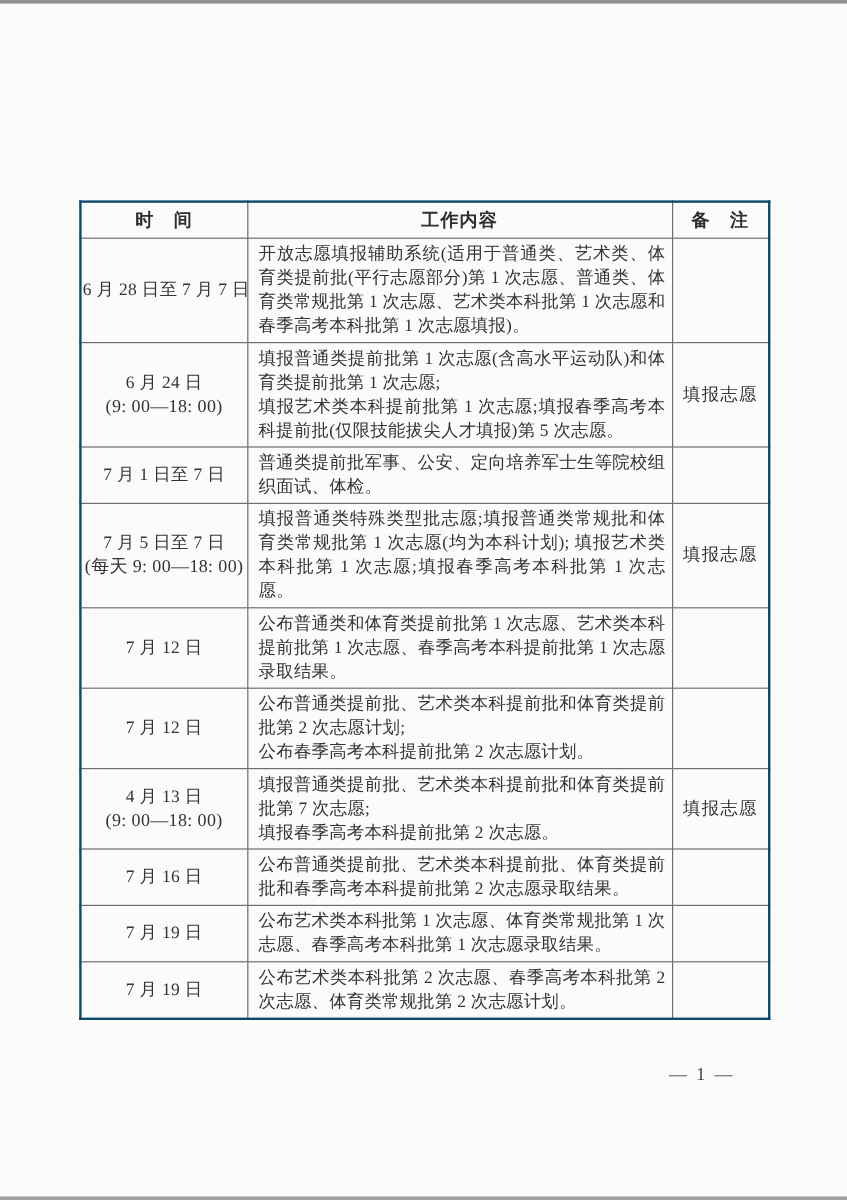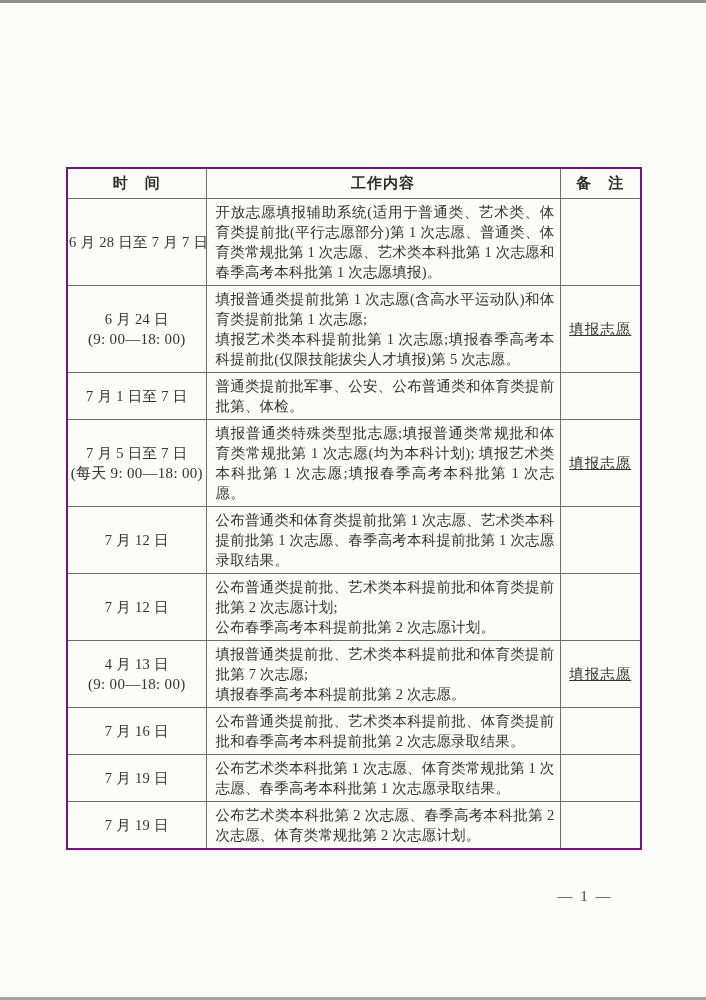--- a/index.html
+++ b/index.html
@@ -24,21 +24,21 @@
     left: 66px; top: 167px;
     width: 574px;
     border-collapse: collapse;
     table-layout: fixed;
     background: transparent;
   }
   table.schedule, table.schedule th, table.schedule td {
     border: 1px solid #6e6e6e;
   }
   table.schedule {
-    border: 2px solid #701a75;
+    border: 2px solid #0c4a6e;
   }
   th {
     height: 29px;
     font-family: "Liberation Sans", "DejaVu Sans", sans-serif;
     font-weight: bold;
     font-size: 15px;
     letter-spacing: 1px;
     color: #2e2e2e;
     text-align: center;
     vertical-align: middle;
@@ -61,21 +61,20 @@
   td.c-content {
     text-align: justify;
     padding: 3px 5px 3px 9px;
     letter-spacing: 0.2px;
   }
   td.c-content .para { text-align: justify; }
   td.c-note {
     text-align: center;
     padding: 3px 1px;
     letter-spacing: 1px;
-    text-decoration: underline;
   }
   .page-number {
     position: absolute;
     top: 888px;
     left: 480px;
     width: 210px;
     text-align: center;
     font-size: 15px;
     color: #454545;
     letter-spacing: 2px;
@@ -118,21 +117,21 @@
           <div class="para">填报普通类提前批第 1 次志愿(含高水平运动队)和体育类提前批第 1 次志愿;</div>
           <div class="para">填报艺术类本科提前批第 1 次志愿;填报春季高考本科提前批(仅限技能拔尖人才填报)第 5 次志愿。</div>
         </td>
         <td class="c-note">填报志愿</td>
       </tr>
       <tr>
         <td class="c-time">
           <div class="tline">7 月 1 日至 7 日</div>
         </td>
         <td class="c-content">
-          <div class="para">普通类提前批军事、公安、公布普通类和体育类提前批第、体检。</div>
+          <div class="para">普通类提前批军事、公安、定向培养军士生等院校组织面试、体检。</div>
         </td>
         <td class="c-note"></td>
       </tr>
       <tr>
         <td class="c-time">
           <div class="tline">7 月 5 日至 7 日</div>
           <div class="tline sub">(每天 9: 00—18: 00)</div>
         </td>
         <td class="c-content">
           <div class="para">填报普通类特殊类型批志愿;填报普通类常规批和体育类常规批第 1 次志愿(均为本科计划); 填报艺术类本科批第 1 次志愿;填报春季高考本科批第 1 次志愿。</div>

